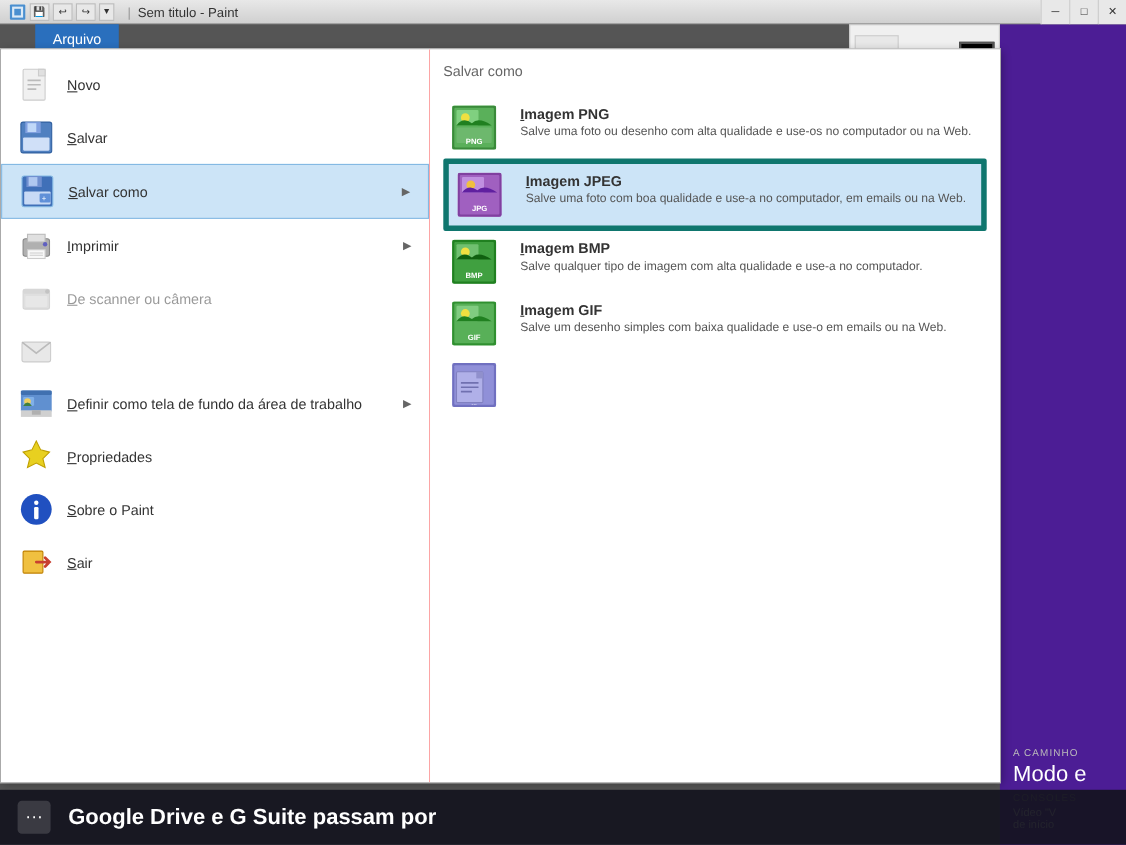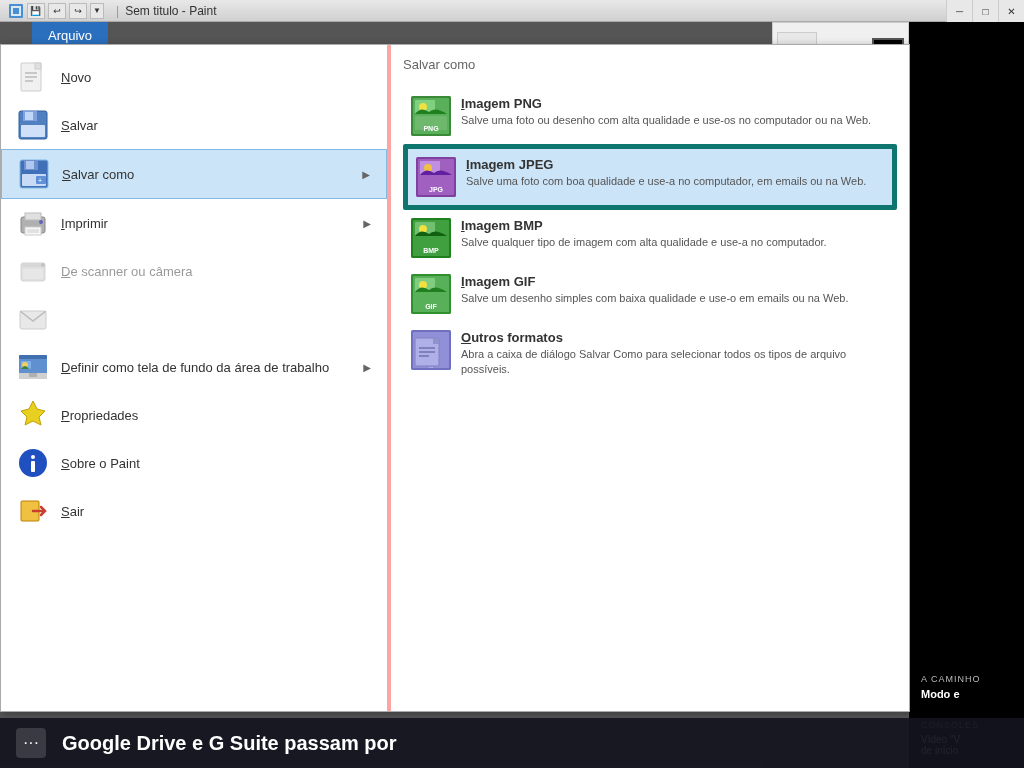--- a/index.html
+++ b/index.html
@@ -56,21 +56,21 @@
       box-shadow: 2px 2px 8px rgba(0,0,0,0.3);
       display: flex;
       z-index: 300;
     }
 
     
     .menu-left {
       width: 390px;
       background: white;
       padding: 8px 0;
-      border-right: 4px solid #fca5a5;
+      border-right: 1px solid #fca5a5;
     }
 
     .menu-item {
       display: flex;
       align-items: center;
       padding: 8px 16px;
       cursor: pointer;
       gap: 12px;
       position: relative;
     }
@@ -111,21 +111,21 @@
       color: #666;
       margin-bottom: 12px;
       padding-bottom: 4px;
     }
 
     .submenu-item {
       display: flex;
       align-items: flex-start;
       padding: 8px;
       cursor: pointer;
-      gap: 10px;
+      gap: 22px;
       border-radius: 2px;
     }
     .submenu-item.highlighted {
       background: #cce4f7;
       border: 5px solid #0f766e;
     }
     .submenu-icon {
       width: 40px; height: 40px;
       flex-shrink: 0;
       border-radius: 2px;
@@ -180,35 +180,35 @@
       font-weight: bold;
     }
 
     
     .right-bg-content {
       position: absolute;
       top: 22px;
       right: 0;
       width: 115px;
       height: 746px;
-      background: #000000;
+      background: #4c1d95;
       display: flex;
       flex-direction: column;
       justify-content: flex-end;
       padding: 12px;
     }
   </style>
 </head>
 <body>
 
 <div style="position:absolute;top:0;left:0;width:1024px;height:768px;background:#555;z-index:0;"></div>
 
 <div class="right-bg-content">
   <div style="color:#bbb;font-size:9px;letter-spacing:1px;text-transform:uppercase;margin-bottom:4px;">A CAMINHO</div>
-  <div style="color:white;font-size:11px;font-weight:bold;margin-bottom:20px;">Modo e</div>
+  <div style="color:white;font-size:20px;font-weight:normal;margin-bottom:4px;">Modo e</div>
   <div style="color:#888;font-size:9px;text-transform:uppercase;letter-spacing:1px;margin-bottom:4px;">CONSOLES</div>
   <div style="color:#ccc;font-size:10px;">Vídeo "V</div>
   <div style="color:#ccc;font-size:10px;">de início</div>
 </div>
 
 <div class="title-bar">
 
   <div style="display:flex;align-items:center;gap:3px;margin-right:6px;">
     <div style="width:16px;height:16px;display:flex;align-items:center;justify-content:center;">
       <svg width="16" height="16" viewBox="0 0 16 16">
@@ -460,24 +460,20 @@
           <rect width="40" height="40" fill="#7070c0"></rect>
           <rect x="2" y="2" width="36" height="36" rx="1" fill="#9090d8"></rect>
           <rect x="4" y="8" width="24" height="28" rx="1" fill="#b0b0e8" stroke="#8080c0" stroke-width="1"></rect>
           <rect x="22" y="8" width="6" height="6" fill="#9090cc"></rect>
           <line x1="8" y1="18" x2="24" y2="18" stroke="#7070b0" stroke-width="1.5"></line>
           <line x1="8" y1="22" x2="24" y2="22" stroke="#7070b0" stroke-width="1.5"></line>
           <line x1="8" y1="26" x2="18" y2="26" stroke="#7070b0" stroke-width="1.5"></line>
           <text x="20" y="38" font-size="6" fill="white" text-anchor="middle">...</text>
         </svg>
       </div>
-      <div class="submenu-text">
-        <h4><u>O</u>utros formatos</h4>
-        <p>Abra a caixa de diálogo Salvar Como para selecionar todos os tipos de arquivo possíveis.</p>
-      </div>
     </div>
 
   </div>
 </div>
 
 <div class="news-bar">
   <div class="news-dots">···</div>
   <span class="news-text">Google Drive e G Suite passam por</span>
 </div>
 

